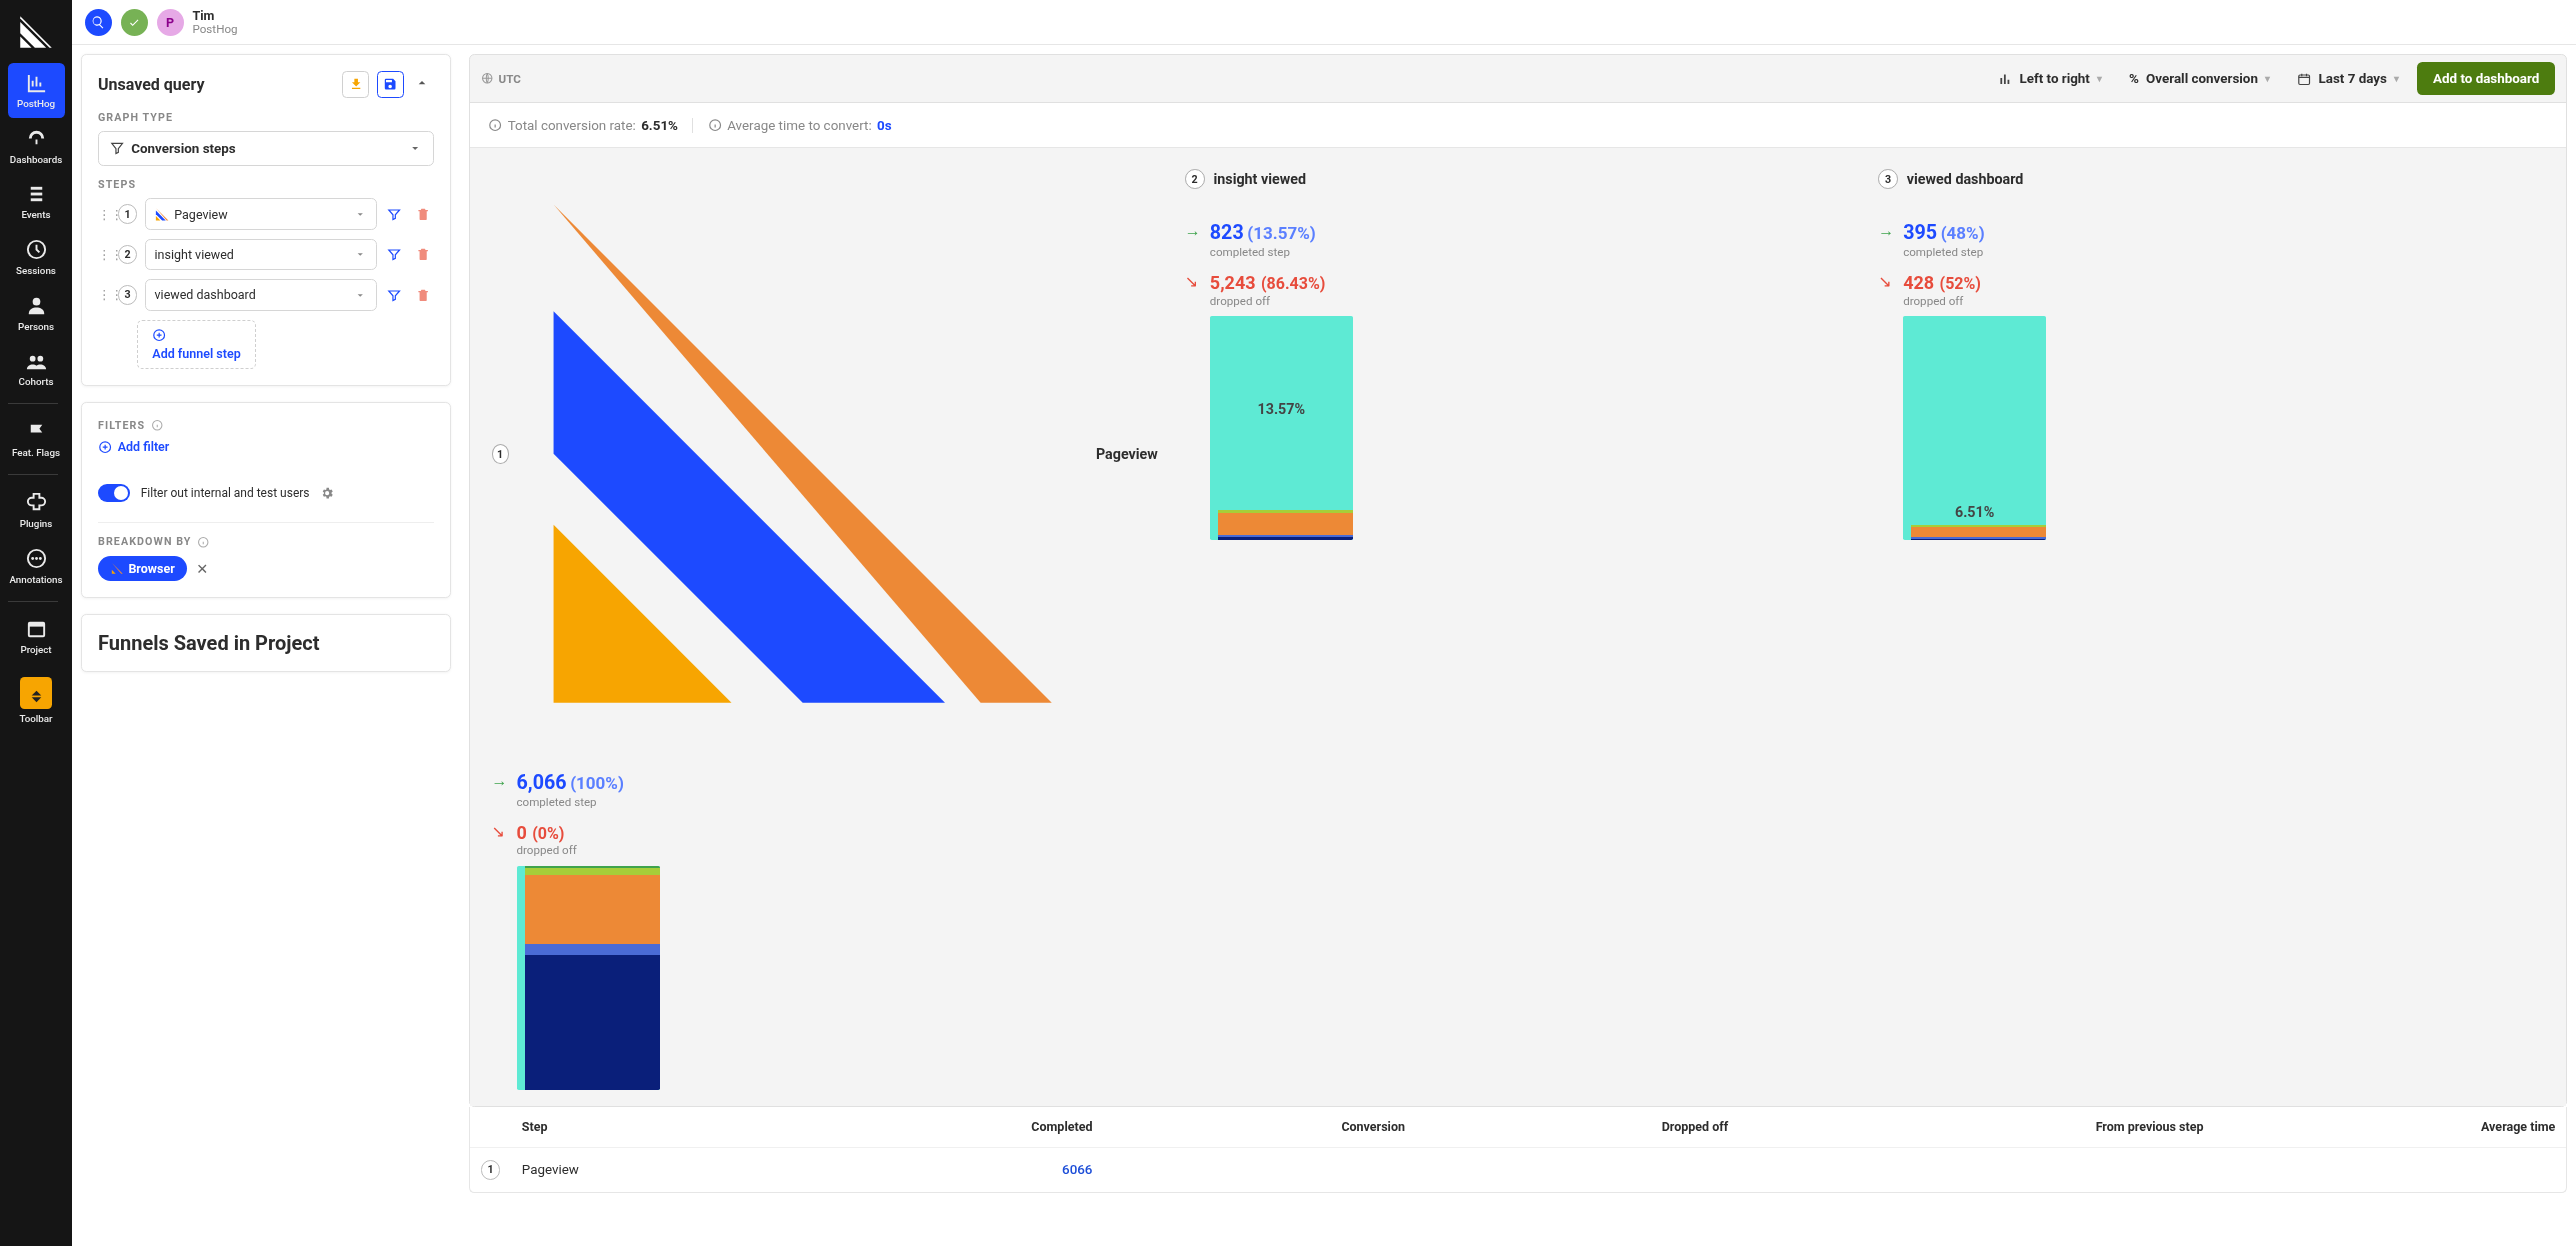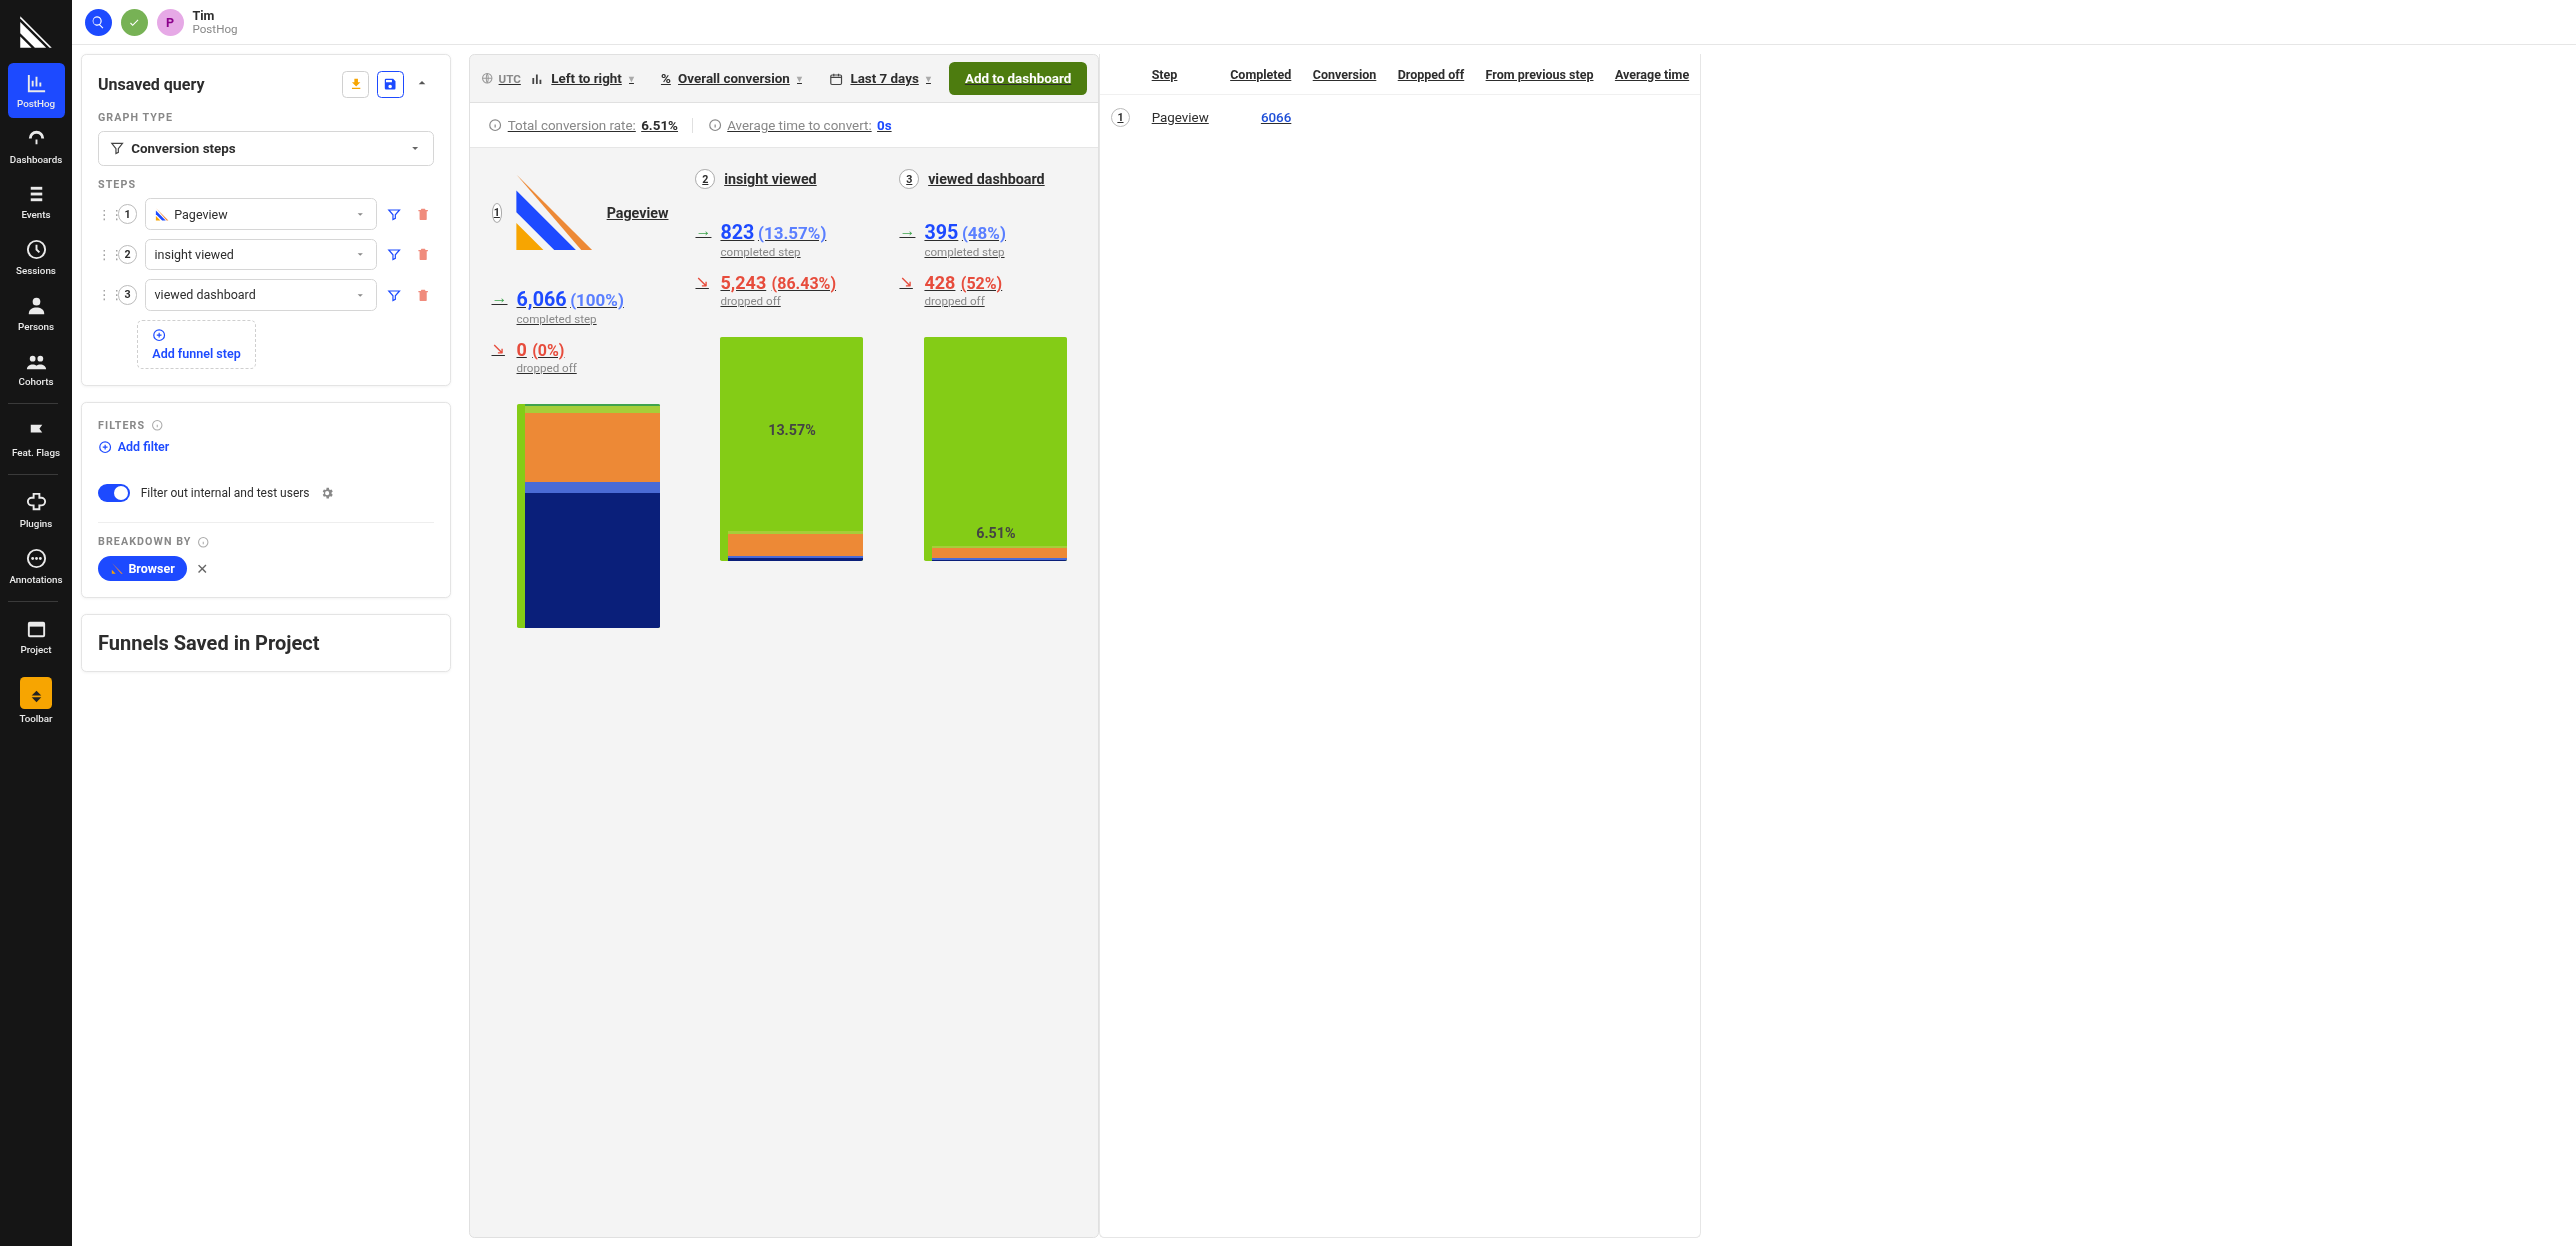--- a/index.html
+++ b/index.html
@@ -53,21 +53,21 @@
 .add-filter { color:#1d4aff; display:flex; align-items:center; gap:5.4px; font-weight:600; cursor:pointer; }
 .toggle-row { display:flex; align-items:center; gap:10.7px; margin-top: 30px; margin-bottom: 7.2px;}
 .toggle { width:32px; height:18px; border-radius:894px; background:#1d4aff; position:relative; cursor:pointer; }
 .toggle::after { content:''; position:absolute; top:1.8px; right:1.8px; width:14.3px; height:14.3px; border-radius:50%; background:#fff; }
 .gear-sm { color:#888; cursor:pointer; }
 .chip { background:#1d4aff; color:#fff; border-radius:894px; padding:5.4px 12.5px; font-weight:700; display:inline-flex; align-items:center; gap:5.4px; }
 .chip-x { color:#666; margin-left:9px; cursor:pointer; font-size:14.3px;}
 .hr { height:0.9px; background:#eee; margin: 19.7px 0 3.6px; }
 
 
-.result-col { flex:1; padding: 9px; display:flex; flex-direction:row; gap:0;text-decoration:underline; }
+.result-col { flex:1; padding: 9px; display:flex; flex-direction:column; gap:0; }
 .result-card { background:#f4f4f4; border:0.9px solid #e0e0e0; border-radius:5.4px; display:flex; flex-direction:column; }
 .result-toolbar { display:flex; align-items:center; justify-content:space-between; padding:7.2px 10.7px; border-bottom:0.9px solid #e0e0e0; }
 .result-toolbar .left { display:flex; align-items:center; gap:5.4px; color:#888; font-weight:700; font-size: 11.6px;}
 .result-toolbar .right { display:flex; align-items:center; gap:9px; }
 .tb-select { padding:7.2px 9px; border-radius:3.6px; font-weight:700; display:flex; align-items:center; gap:7.2px; font-size: 13.4px; cursor:pointer; }
 .tb-select .chev { color:#aaa; font-size:9.8px; }
 .btn-primary { background:#4d7c0f; color:#fff; border-radius:5.4px; padding: 9px 16px; font-weight:700; cursor:pointer; font-size: 13.4px; }
 
 .kpi-bar { display:flex; gap:14.3px; padding: 14.3px 18px; border-bottom:0.9px solid #e6e6e6; background:#fff; border-radius: 0; margin: 0;}
 .kpi { display:flex; align-items:center; gap:5.4px; font-size:13.4px; }
@@ -86,21 +86,21 @@
 .stat-block .arrow { font-size:16px; width:16px; }
 .stat-block .arrow.green { color:#3fa34d; }
 .stat-block .arrow.red { color:#e74c3c; }
 .stat-block .txt { display:flex; flex-direction:column; gap:0.9px; }
 .stat-block .main-num { color:#1d4aff; font-weight:700; font-size:19.7px; display:flex; gap:3.6px; align-items:baseline; }
 .stat-block .main-num .pct { color:#5a7fff; font-weight:700; font-size:17px; }
 .stat-block .sub { color:#888; font-size:11.6px; }
 .stat-block .drop-num { color:#e74c3c; font-weight:700; font-size:18px; display:flex; gap:5.4px; align-items:baseline;}
 .stat-block .drop-num .pct { font-weight:700; font-size:16px; color:#e74c3c;}
 
-.bar-wrap { height: 224px; width: 143px; margin-left: 25px; margin-top:22px; display:flex; flex-direction:column-reverse; overflow:hidden; border-radius:1.8px; position:relative; background:#84cc16;padding-left:8px;}
+.bar-wrap { height: 224px; width: 143px; margin-left: 25px; margin-top:1px; display:flex; flex-direction:column-reverse; overflow:hidden; border-radius:1.8px; position:relative; background:#5eead4;padding-left:8px;}
 .bar-seg { width:100%; }
 .bar-label { position:absolute; top: 38%; left:50%; transform:translateX(-50%); font-weight:700; color:#444; font-size:14.3px; }
 .bar-label.top { top: 84%; }
 
 
 .table-card { background:#fff; border:0.9px solid #e6e6e6; border-top:none; border-radius:0 0 5.4px 5.4px; }
 .tbl { width:100%; border-collapse:collapse; }
 .tbl th { text-align:left; font-size:12.5px; font-weight:700; padding: 12.5px 10.7px; border-bottom:0.9px solid #f0f0f0; }
 .tbl th.r, .tbl td.r { text-align:right; }
 .tbl td { padding: 12.5px 10.7px; font-size:13.4px; }

